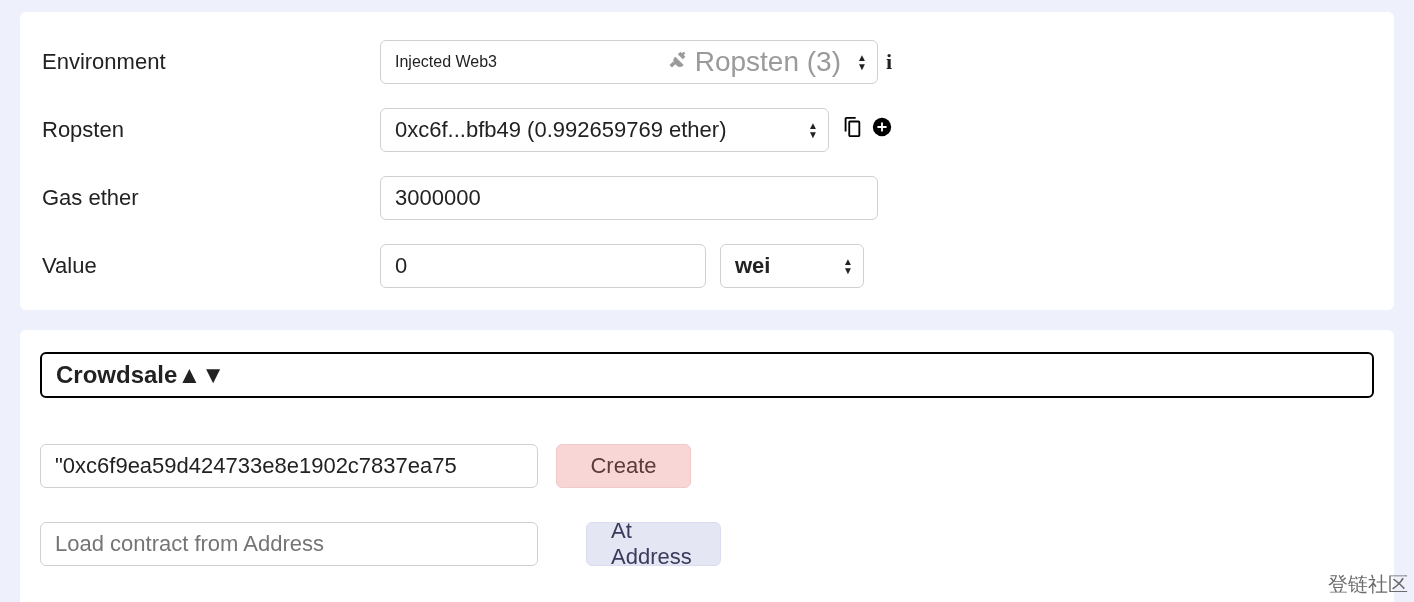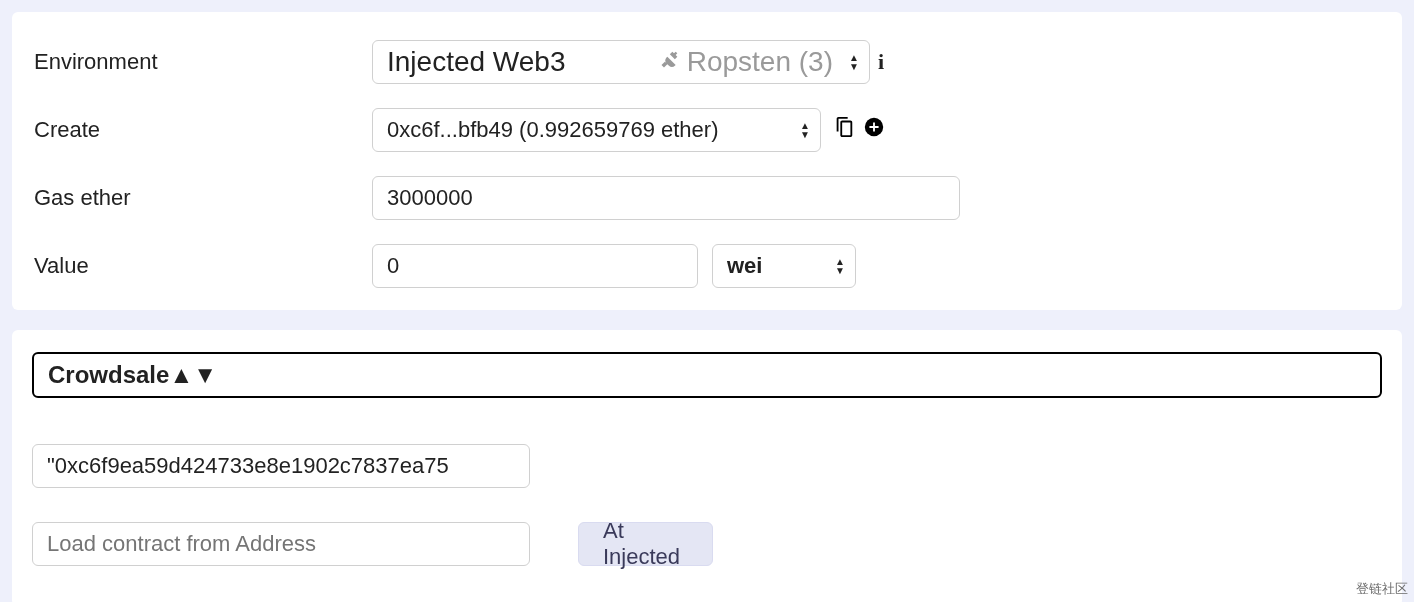--- a/index.html
+++ b/index.html
@@ -8,21 +8,21 @@
     background: #eef0fb;
     width: 1414px;
     height: 602px;
     position: relative;
     font-size: 21px;
     color: #222;
   }
   .panel {
     background: #fff;
     border-radius: 6px;
-    margin: 12px 12px;
+    margin: 12px 20px;
     padding: 18px 20px 22px 20px;
   }
   .panel.top { padding-top: 28px; }
   .form-row {
     display: flex;
     align-items: center;
     margin-bottom: 24px;
   }
   .form-row:last-child { margin-bottom: 0; }
   .form-label {
@@ -44,28 +44,28 @@
   }
   .select { position: relative; padding-right: 36px; }
   .select .caret {
     position: absolute; right: 10px; top: 50%; transform: translateY(-50%);
     display: flex; flex-direction: column; align-items: center; gap: 1px;
     font-size: 10px; line-height: 8px; color: #222;
   }
   .caret .up { transform: scaleY(1); }
   .caret .down { transform: scaleY(1); }
   .env-select { width: 498px; justify-content: space-between; }
-  .env-left { font-size: 28px; }
+  .env-left { font-size: 16px; }
   .env-right { display: flex; align-items: center; gap: 8px; color: #9a9a9a; font-size: 28px; }
   .plug-icon { font-size: 20px; color: #9a9a9a; }
   .info-icon { width: 24px; font-weight: 900; font-family: Georgia, serif; font-size: 22px; margin-left: 8px; }
   .account-select { width: 449px; }
   .acct-icons { display: flex; align-items: center; gap: 8px; margin-left: 12px; }
   .icon-copy, .icon-plus { font-size: 22px; font-weight: 900; }
-  .gas-input { width: 588px; }
+  .gas-input { width: 498px; }
   .value-row .value-group { display: flex; gap: 14px; }
   .value-input { width: 326px; }
   .unit-select { width: 144px; font-weight: 600; }
   
   .panel.bottom { padding: 22px 20px 40px 20px; margin-top: 20px; position: relative; }
   .contract-select {
     height: 46px;
     border: 2px solid #000;
     border-radius: 6px;
     width: 100%;
@@ -98,21 +98,21 @@
     left: 672px; top: 338px;
     font-size: 34px;
     font-weight: 600;
     color: #f24a1c;
     letter-spacing: 2px;
   }
   .arrow-svg { position: absolute; left: 492px; top: 352px; }
   .watermark {
     position: absolute;
     right: 6px; bottom: 4px;
-    font-size: 13px;
+    font-size: 20px;
     color: #6b6b6b;
   }
   input.control { outline: none; }
 </style>
 </head>
 <body>
 
 <div class="panel top">
 
   <div class="form-row">
@@ -129,21 +129,21 @@
       </span>
       <span class="caret">
           <span class="up">▲</span>
           <span class="down">▼</span>
         </span>
     </div>
     <span class="info-icon">i</span>
   </div>
 
   <div class="form-row">
-    <div class="form-label">Create</div>
+    <div class="form-label">Ropsten</div>
     <div class="control select account-select">
       <span>0xc6f...bfb49 (0.992659769 ether)</span>
       <span class="caret">
           <span class="up">▲</span>
           <span class="down">▼</span>
         </span>
     </div>
     <span class="acct-icons">
       <span class="icon-copy">
         <svg width="22" height="22" viewBox="0 0 24 24">
@@ -194,22 +194,23 @@
 
   <div class="contract-select">
     <span>Crowdsale</span>
     <span class="caret"><span class="up">▲</span><span class="down">▼</span></span>
   </div>
 
   <div class="action-row">
     <div class="control param-input">
       <span class="text">"0xc6f9ea59d424733e8e1902c7837ea75</span>
     </div>
+    <div class="btn btn-create">Create</div>
   </div>
 
   <div class="action-row second">
     <input class="control param-input placeholder" style="color: rgb(154, 154, 154);" placeholder="Load contract from Address">
-    <div class="btn btn-ataddr">At Injected</div>
+    <div class="btn btn-ataddr">At Address</div>
   </div>
 
 </div>
 
 <div class="watermark">登链社区</div>
 
 </body></html>

